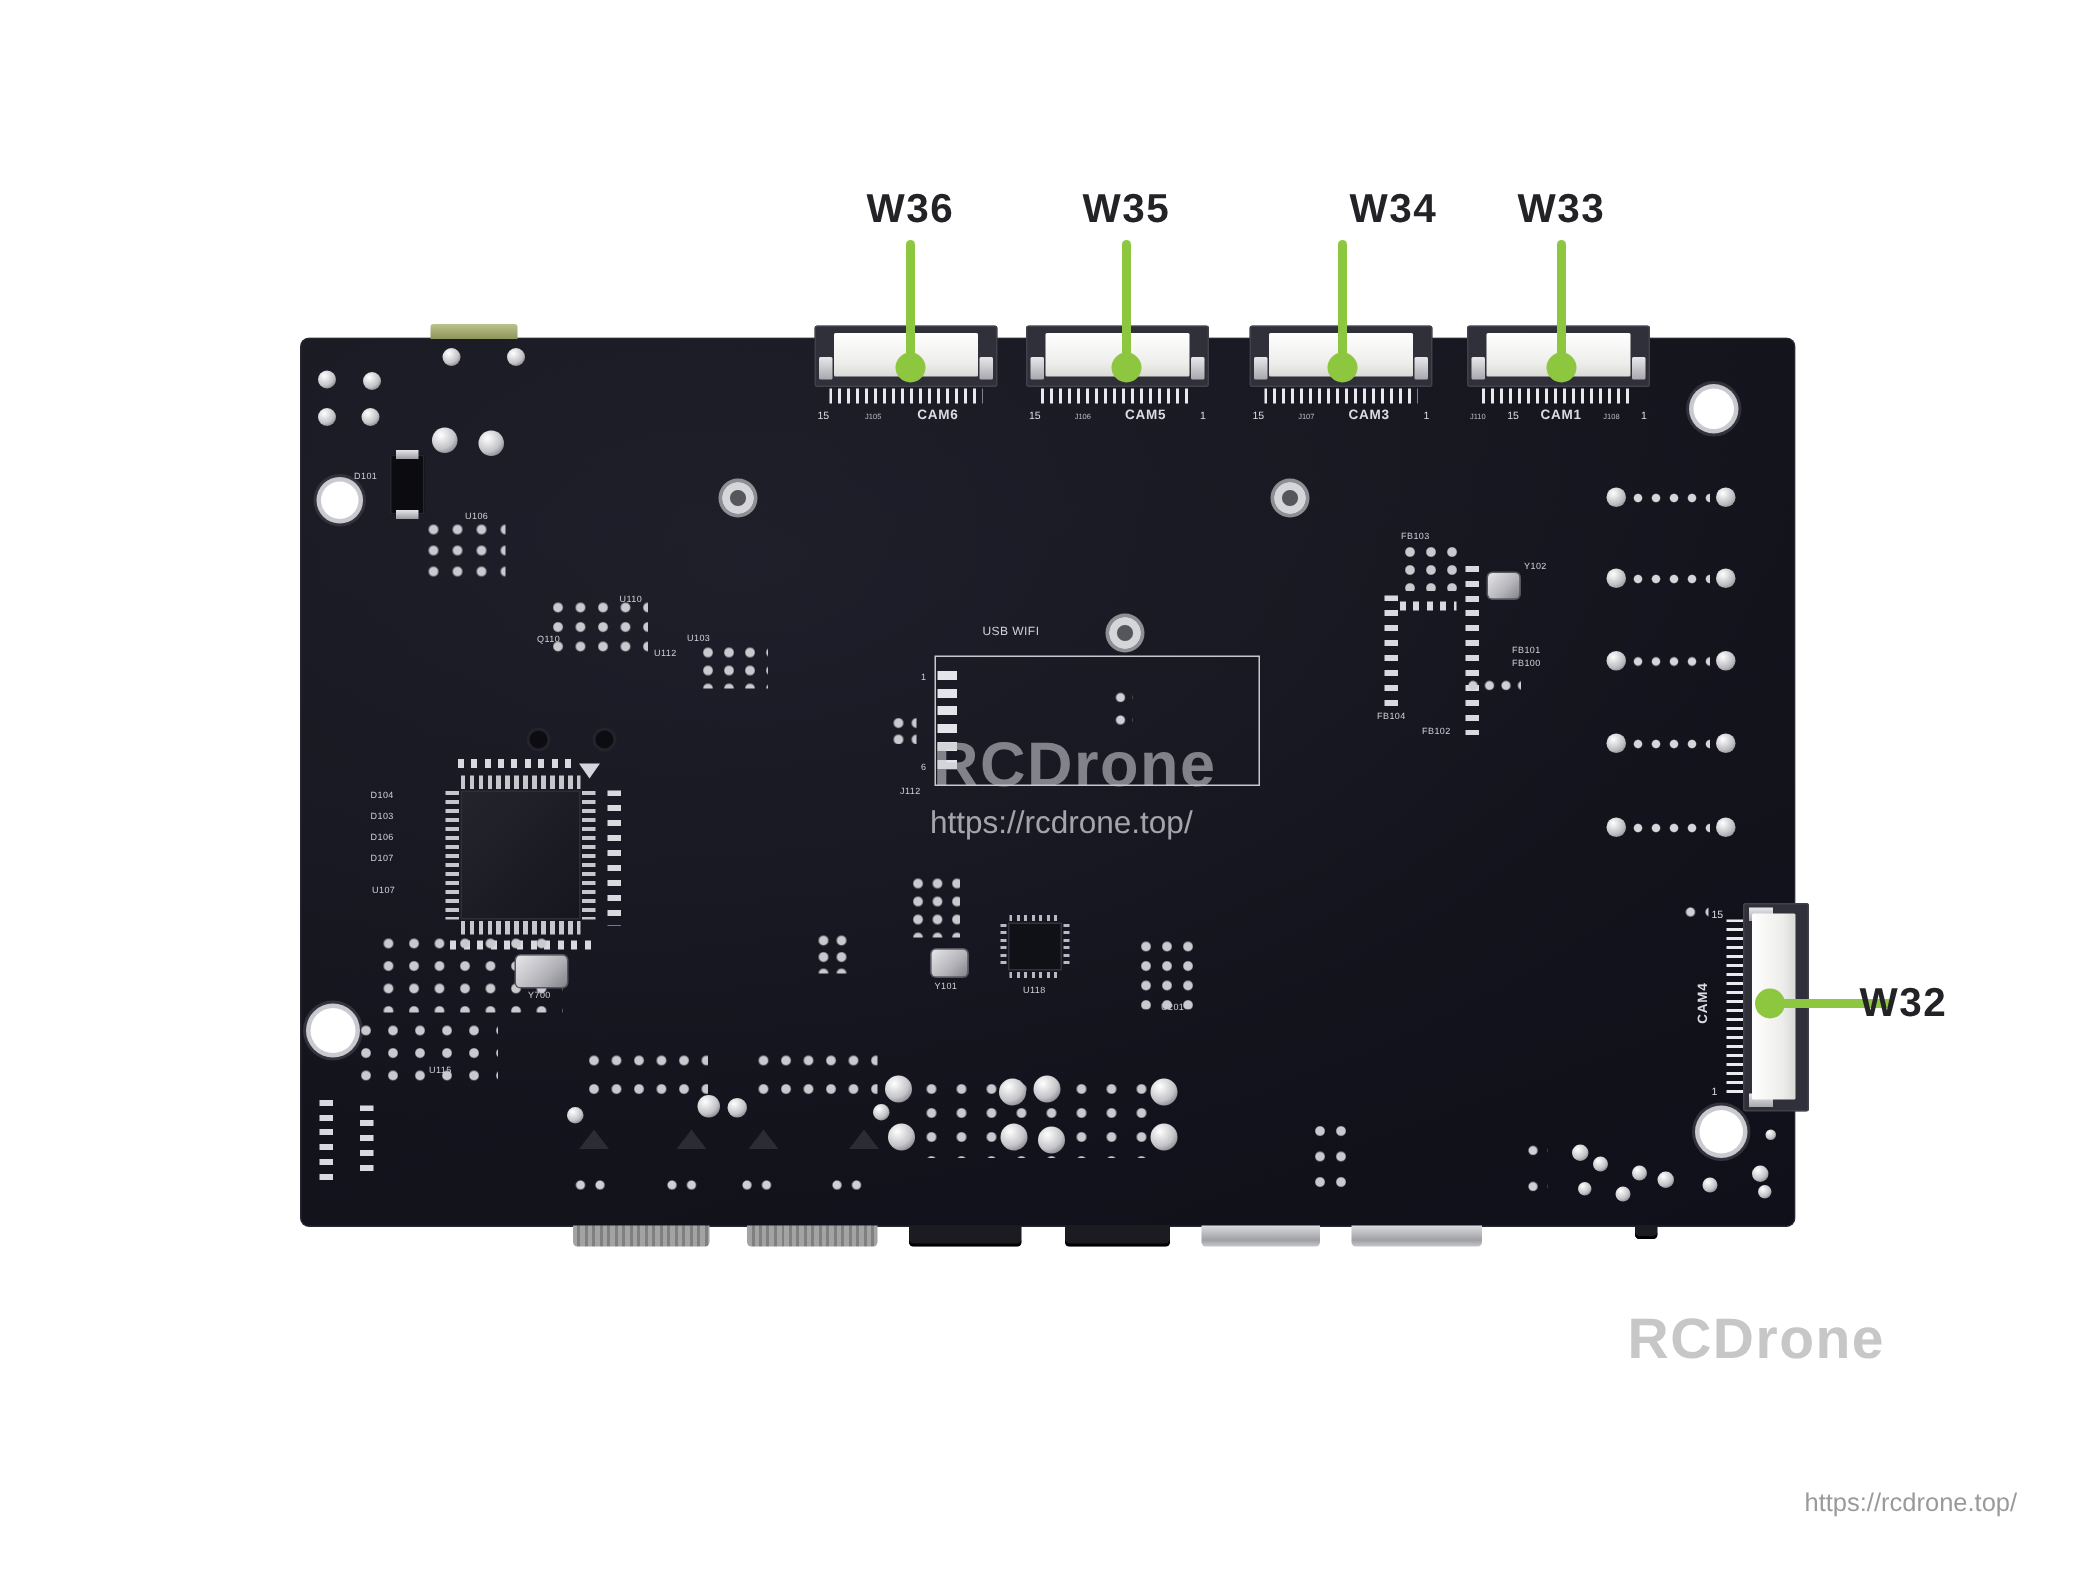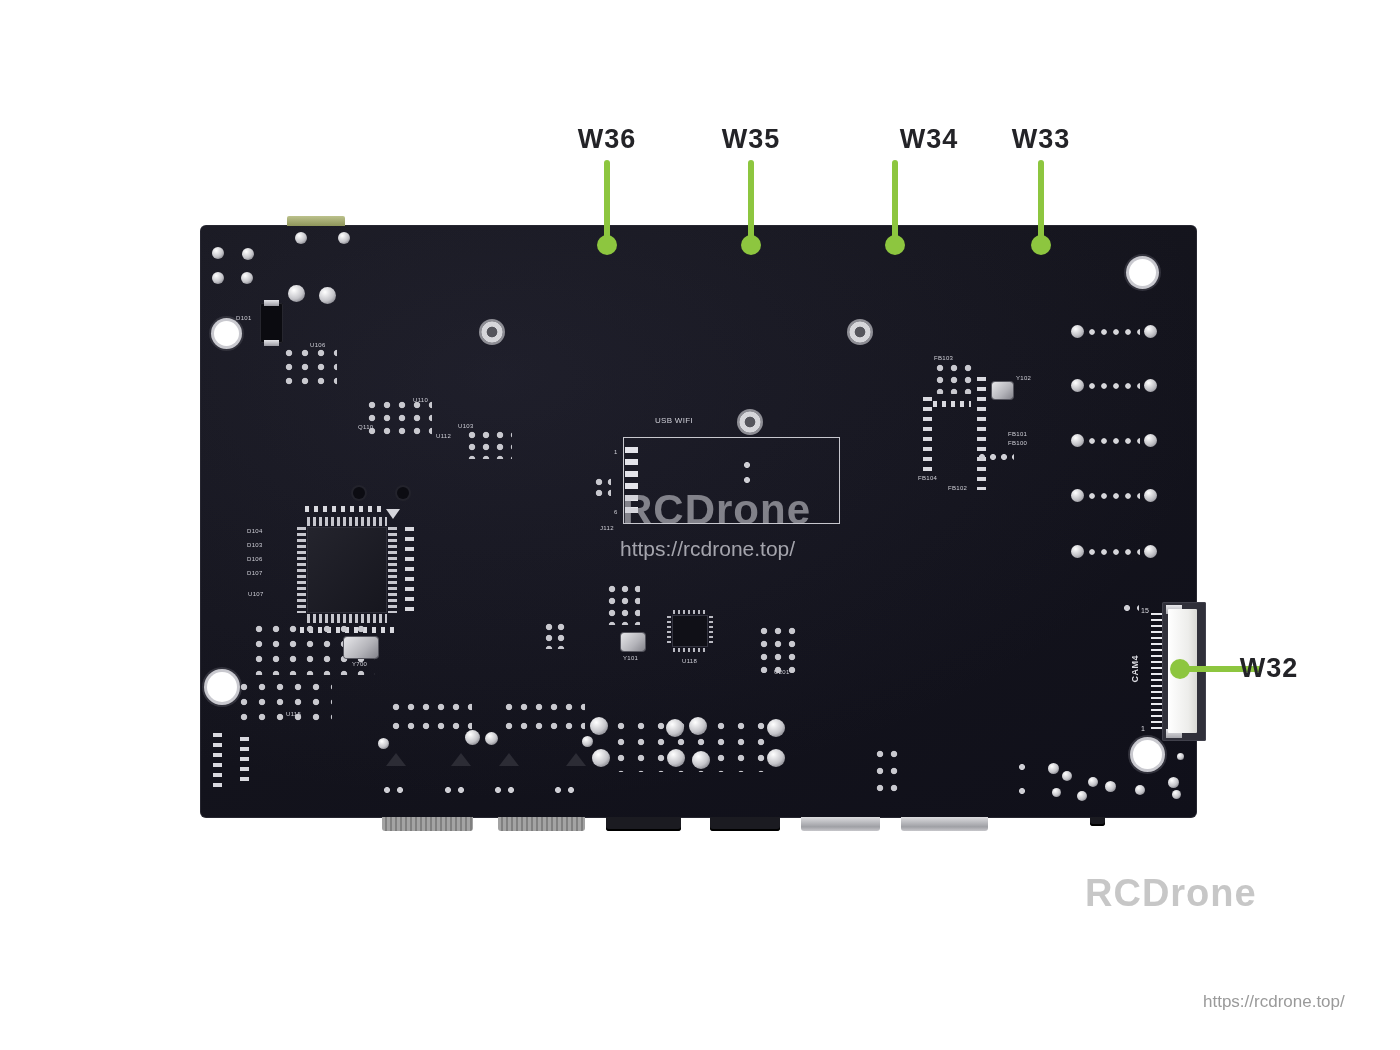--- a/index.html
+++ b/index.html
@@ -112,23 +112,68 @@
 </style>
 </head>
 <body>
 
 <div class="stage">
 
   <div class="board">
 
     <div class="sdtab"></div>
 
-
-
-
+    <div class="ffc" style="left:343px">
+      <div class="housing"></div>
+      <div class="latch"></div>
+      <div class="pins"></div>
+      <div class="silk">
+        <span>15</span>
+        <i>J105</i>
+        <b>CAM6</b>
+        <span></span>
+      </div>
+    </div>
+
+    <div class="ffc" style="left:484px">
+      <div class="housing"></div>
+      <div class="latch"></div>
+      <div class="pins"></div>
+      <div class="silk">
+        <span>15</span>
+        <i>J106</i>
+        <b>CAM5</b>
+        <span>1</span>
+      </div>
+    </div>
+
+    <div class="ffc" style="left:633px">
+      <div class="housing"></div>
+      <div class="latch"></div>
+      <div class="pins"></div>
+      <div class="silk">
+        <span>15</span>
+        <i>J107</i>
+        <b>CAM3</b>
+        <span>1</span>
+      </div>
+    </div>
+
+    <div class="ffc" style="left:778px">
+      <div class="housing"></div>
+      <div class="latch"></div>
+      <div class="pins"></div>
+      <div class="silk">
+        <i>J110</i>
+        <span>15</span>
+        <b>CAM1</b>
+        <i>J108</i>
+        <span>1</span>
+      </div>
+    </div>
 
     <div class="vffc">
       <div class="housing"></div>
       <div class="latch"></div>
       <div class="pins"></div>
       <span class="pnum" style="left:-9px;top:10px">15</span>
       <span class="vname">CAM4</span>
       <span class="pnum" style="left:-9px;top:128px">1</span>
     </div>
     <div class="dotrow" style="left:923px;top:379px;width:16px"></div>

